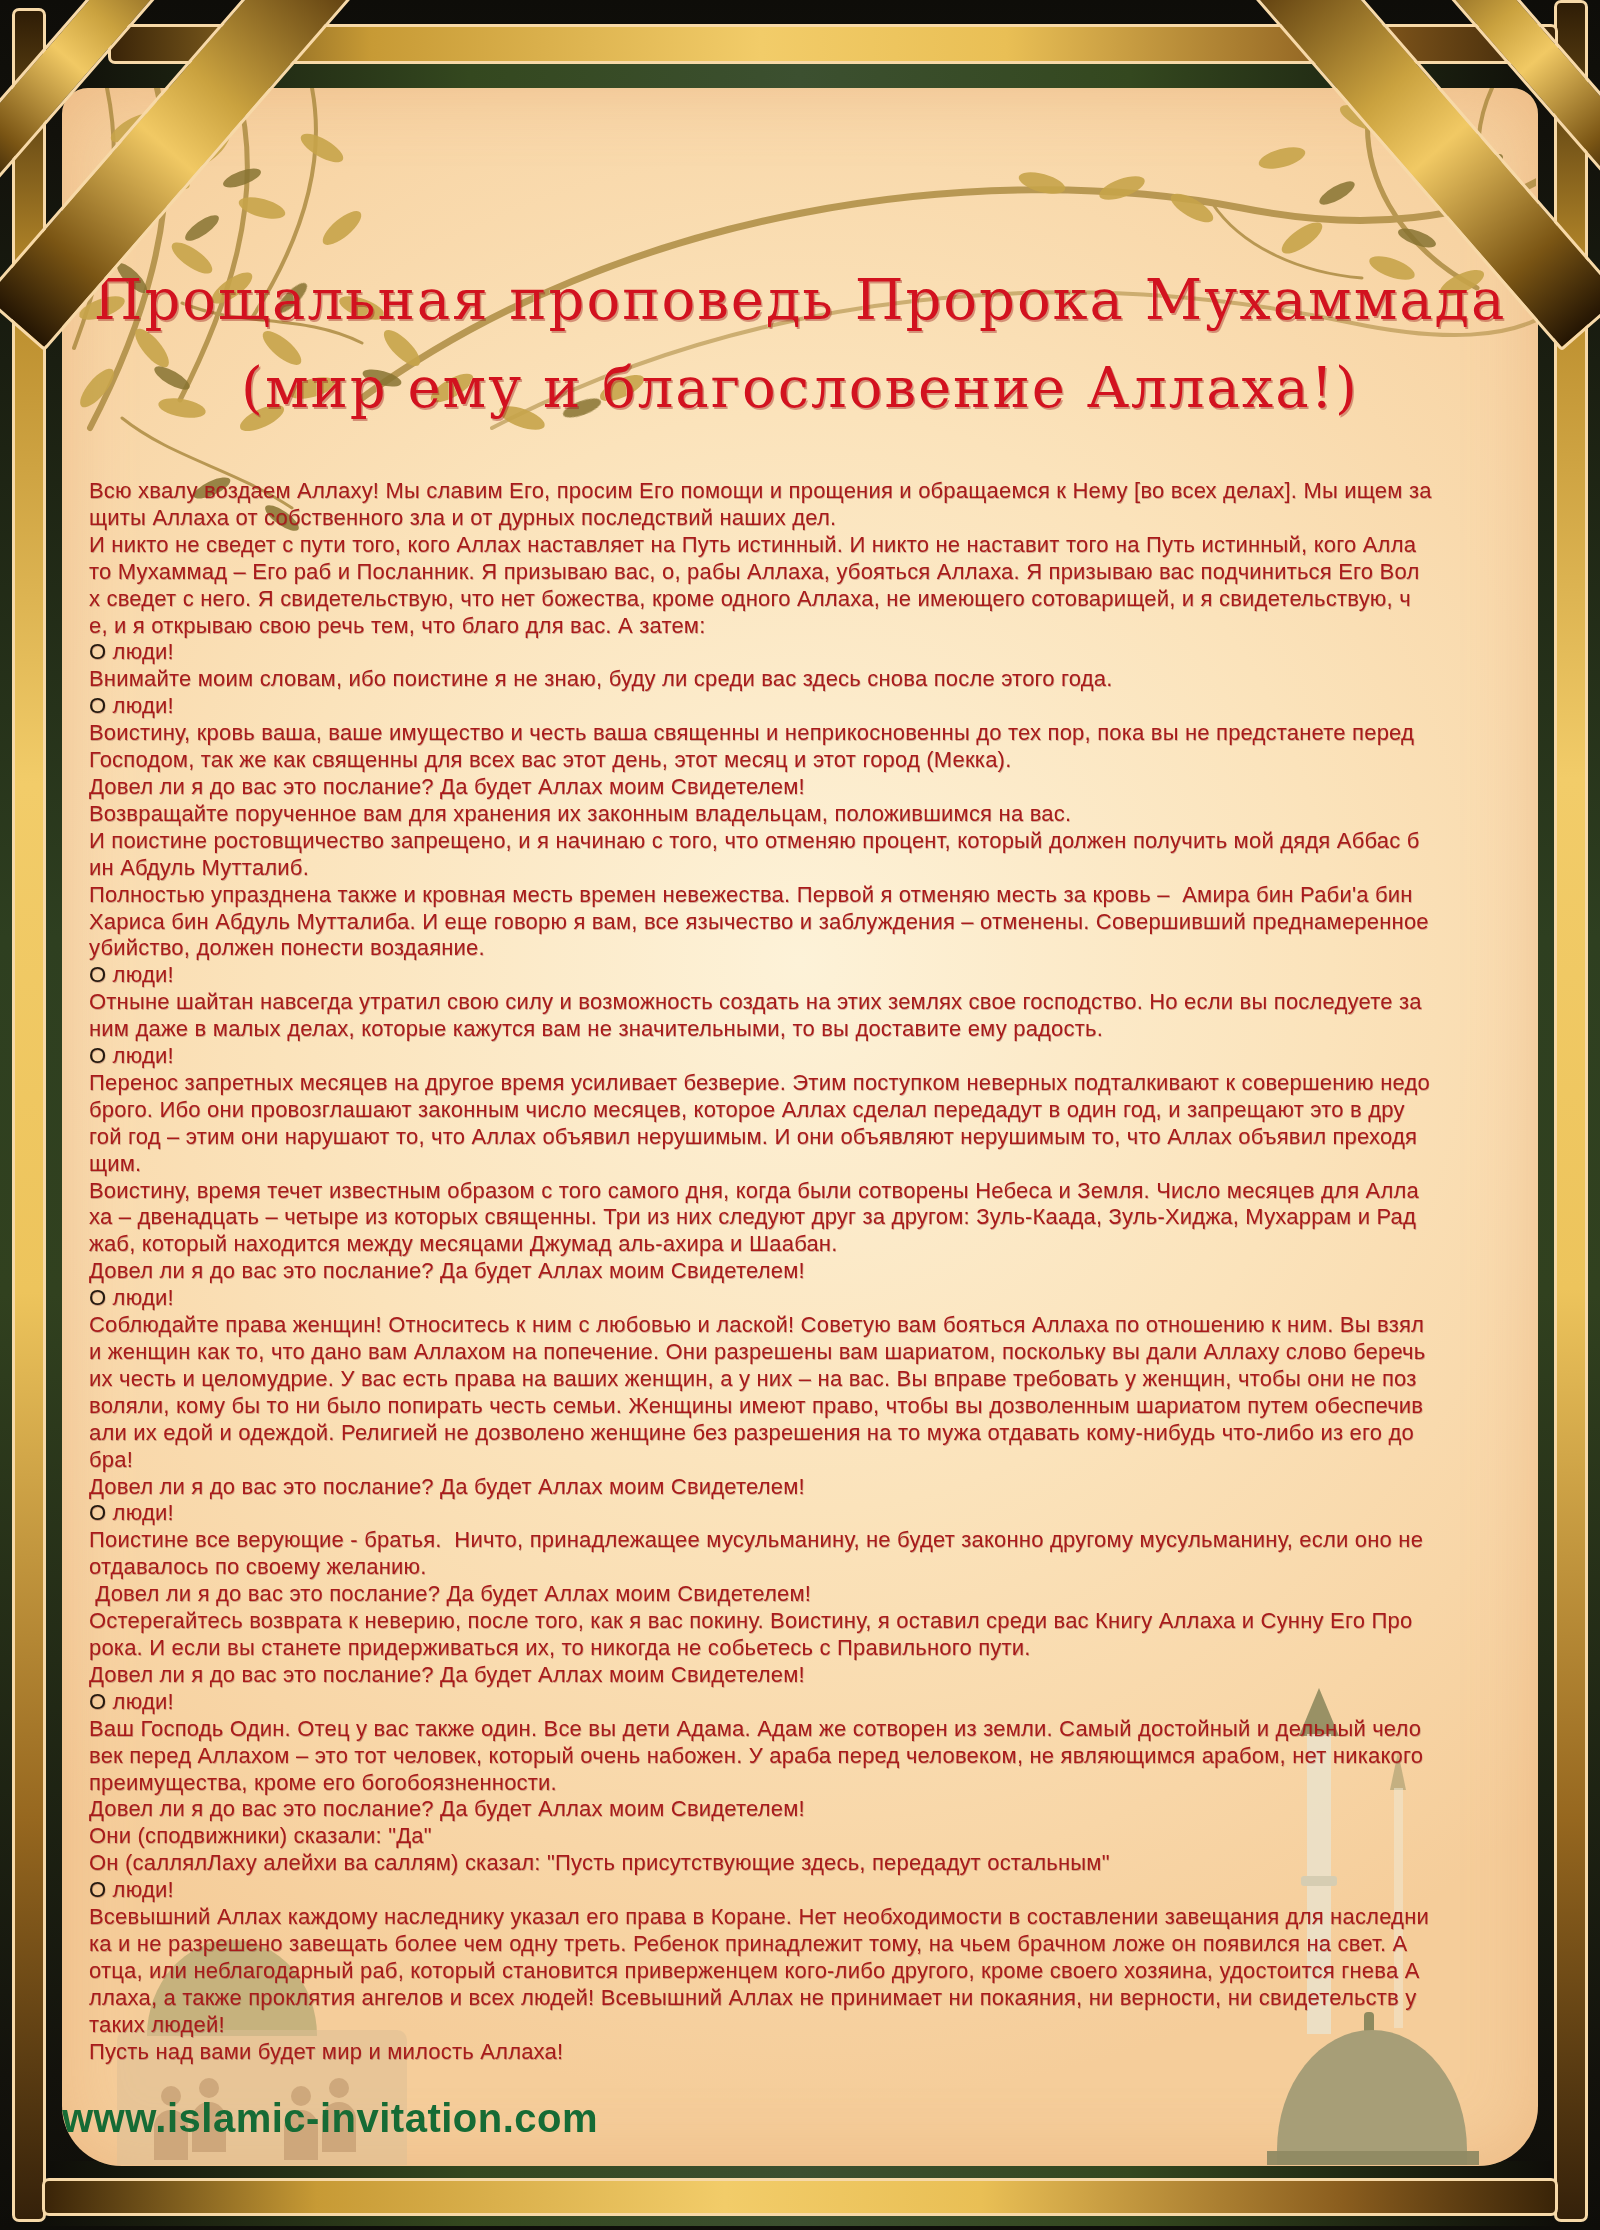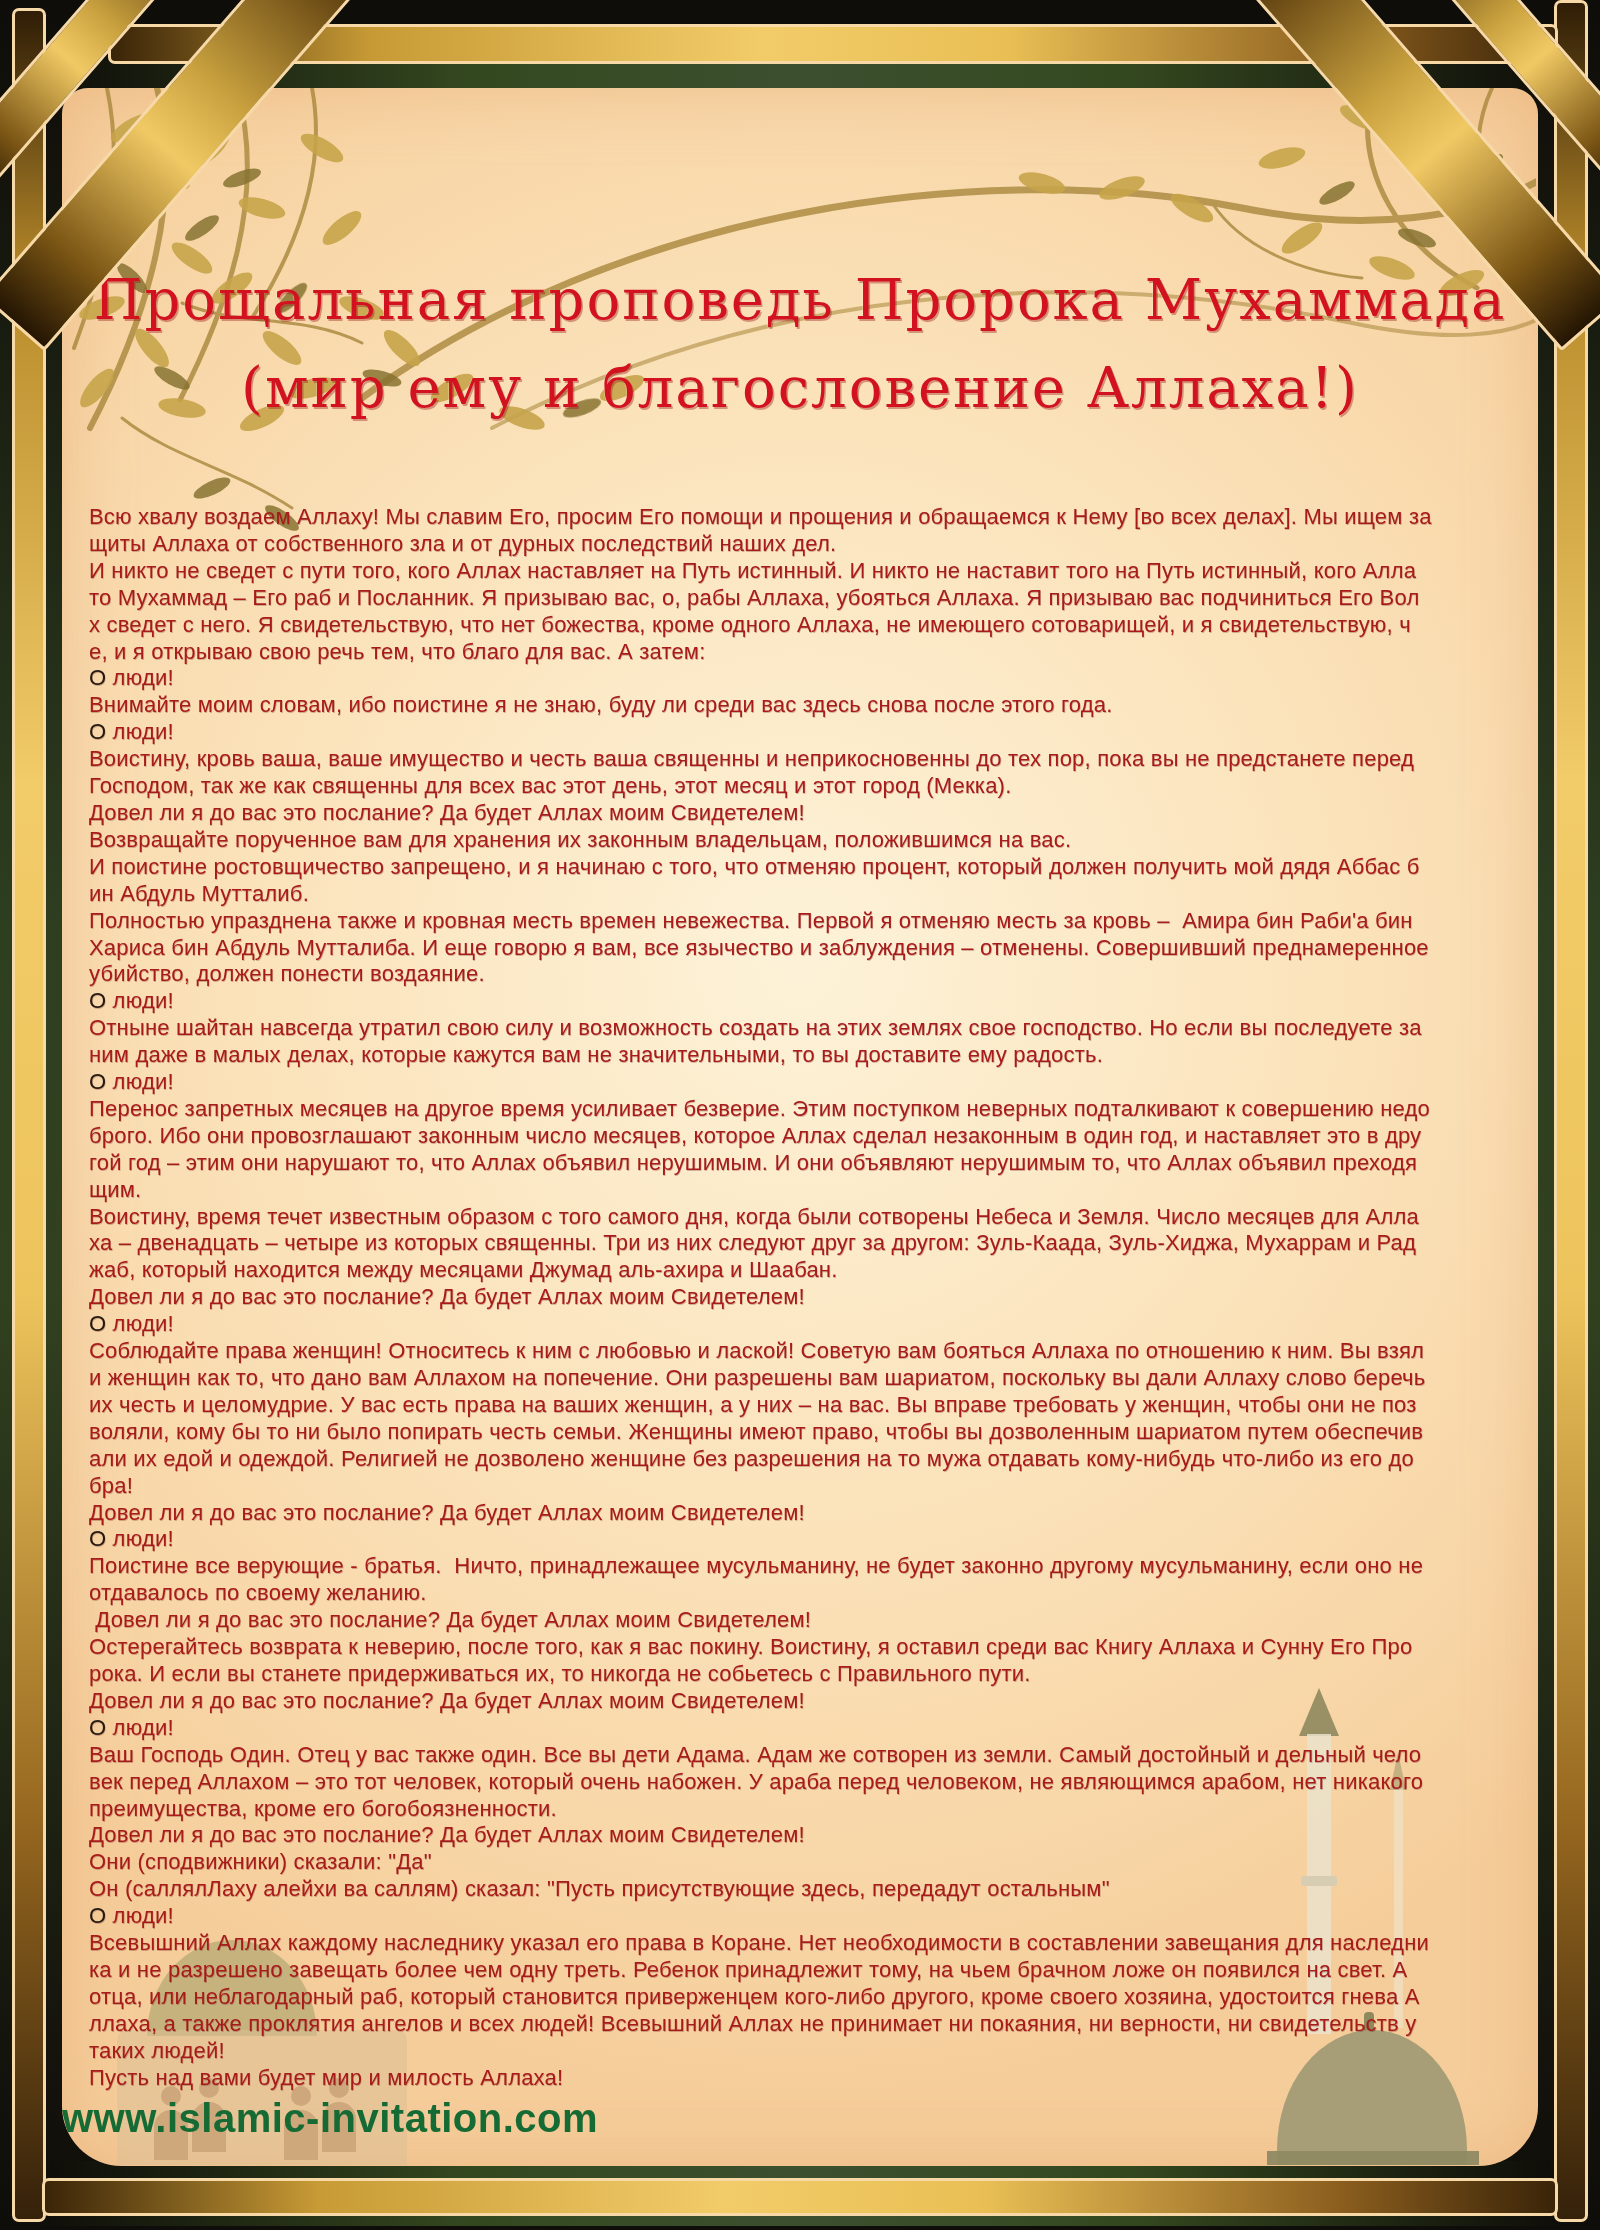--- a/index.html
+++ b/index.html
@@ -34,21 +34,21 @@
          background:radial-gradient(ellipse 75% 55% at 50% 42%, var(--panel-light) 0%, var(--panel-mid) 48%, #f8d6a7 80%, var(--panel-deep) 100%);
          box-shadow:inset 0 0 70px rgba(221,150,92,.35);text-decoration:underline;}
   
   .title{position:absolute;left:0;top:168px;width:100%;text-align:center;z-index:5;
          font-family:"DejaVu Serif","Liberation Serif",serif;font-size:56px;line-height:88px;
          color:var(--title-red);letter-spacing:2px;
          text-shadow:1.5px 1.5px 0 rgba(150,20,20,.38), -0.5px -0.5px 0 rgba(255,238,205,.55);}
   
   .body-text{position:absolute;left:27px;top:390px;width:1440px;z-index:5;
              font-size:22px;line-height:26.9px;letter-spacing:.2px;color:var(--body-red);
-             text-shadow:.6px .8px 0 rgba(100,20,20,.28);margin-top:26px;}
+             text-shadow:.6px .8px 0 rgba(100,20,20,.28);}
   .body-text .line{white-space:pre;}
   .o-black{color:var(--o-black);}
   
   .footer-url{position:absolute;left:0;top:2008px;width:100%;text-align:left;z-index:5;
               font-size:40px;font-weight:bold;letter-spacing:.5px;color:var(--url-green);}
   
   .ornament{position:absolute;left:0;top:0;width:1474px;height:480px;z-index:4;pointer-events:none;}
   
   .wm{position:absolute;z-index:3;}
   .dome-right{left:1215px;top:1942px;width:190px;height:135px;background:#a79e77;
@@ -195,21 +195,21 @@
         <div class="line">И поистине ростовщичество запрещено, и я начинаю с того, что отменяю процент, который должен получить мой дядя Аббас б</div>
         <div class="line">ин Абдуль Мутталиб.</div>
         <div class="line">Полностью упразднена также и кровная месть времен невежества. Первой я отменяю месть за кровь –  Амира бин Раби'а бин</div>
         <div class="line">Хариса бин Абдуль Мутталиба. И еще говорю я вам, все язычество и заблуждения – отменены. Совершивший преднамеренное</div>
         <div class="line">убийство, должен понести воздаяние.</div>
         <div class="line"><span class="o-black">О</span> люди!</div>
         <div class="line">Отныне шайтан навсегда утратил свою силу и возможность создать на этих землях свое господство. Но если вы последуете за</div>
         <div class="line">ним даже в малых делах, которые кажутся вам не значительными, то вы доставите ему радость.</div>
         <div class="line"><span class="o-black">О</span> люди!</div>
         <div class="line">Перенос запретных месяцев на другое время усиливает безверие. Этим поступком неверных подталкивают к совершению недо</div>
-        <div class="line">брого. Ибо они провозглашают законным число месяцев, которое Аллах сделал незаконным в один год, и наставляет это в дру</div>
+        <div class="line">брого. Ибо они провозглашают законным число месяцев, которое Аллах сделал передадут в один год, и запрещают это в дру</div>
         <div class="line">гой год – этим они нарушают то, что Аллах объявил нерушимым. И они объявляют нерушимым то, что Аллах объявил преходя</div>
         <div class="line">щим.</div>
         <div class="line">Воистину, время течет известным образом с того самого дня, когда были сотворены Небеса и Земля. Число месяцев для Алла</div>
         <div class="line">ха – двенадцать – четыре из которых священны. Три из них следуют друг за другом: Зуль-Каада, Зуль-Хиджа, Мухаррам и Рад</div>
         <div class="line">жаб, который находится между месяцами Джумад аль-ахира и Шаабан.</div>
         <div class="line">Довел ли я до вас это послание? Да будет Аллах моим Свидетелем!</div>
         <div class="line"><span class="o-black">О</span> люди!</div>
         <div class="line">Соблюдайте права женщин! Относитесь к ним с любовью и лаской! Советую вам бояться Аллаха по отношению к ним. Вы взял</div>
         <div class="line">и женщин как то, что дано вам Аллахом на попечение. Они разрешены вам шариатом, поскольку вы дали Аллаху слово беречь</div>
         <div class="line">их честь и целомудрие. У вас есть права на ваших женщин, а у них – на вас. Вы вправе требовать у женщин, чтобы они не поз</div>

